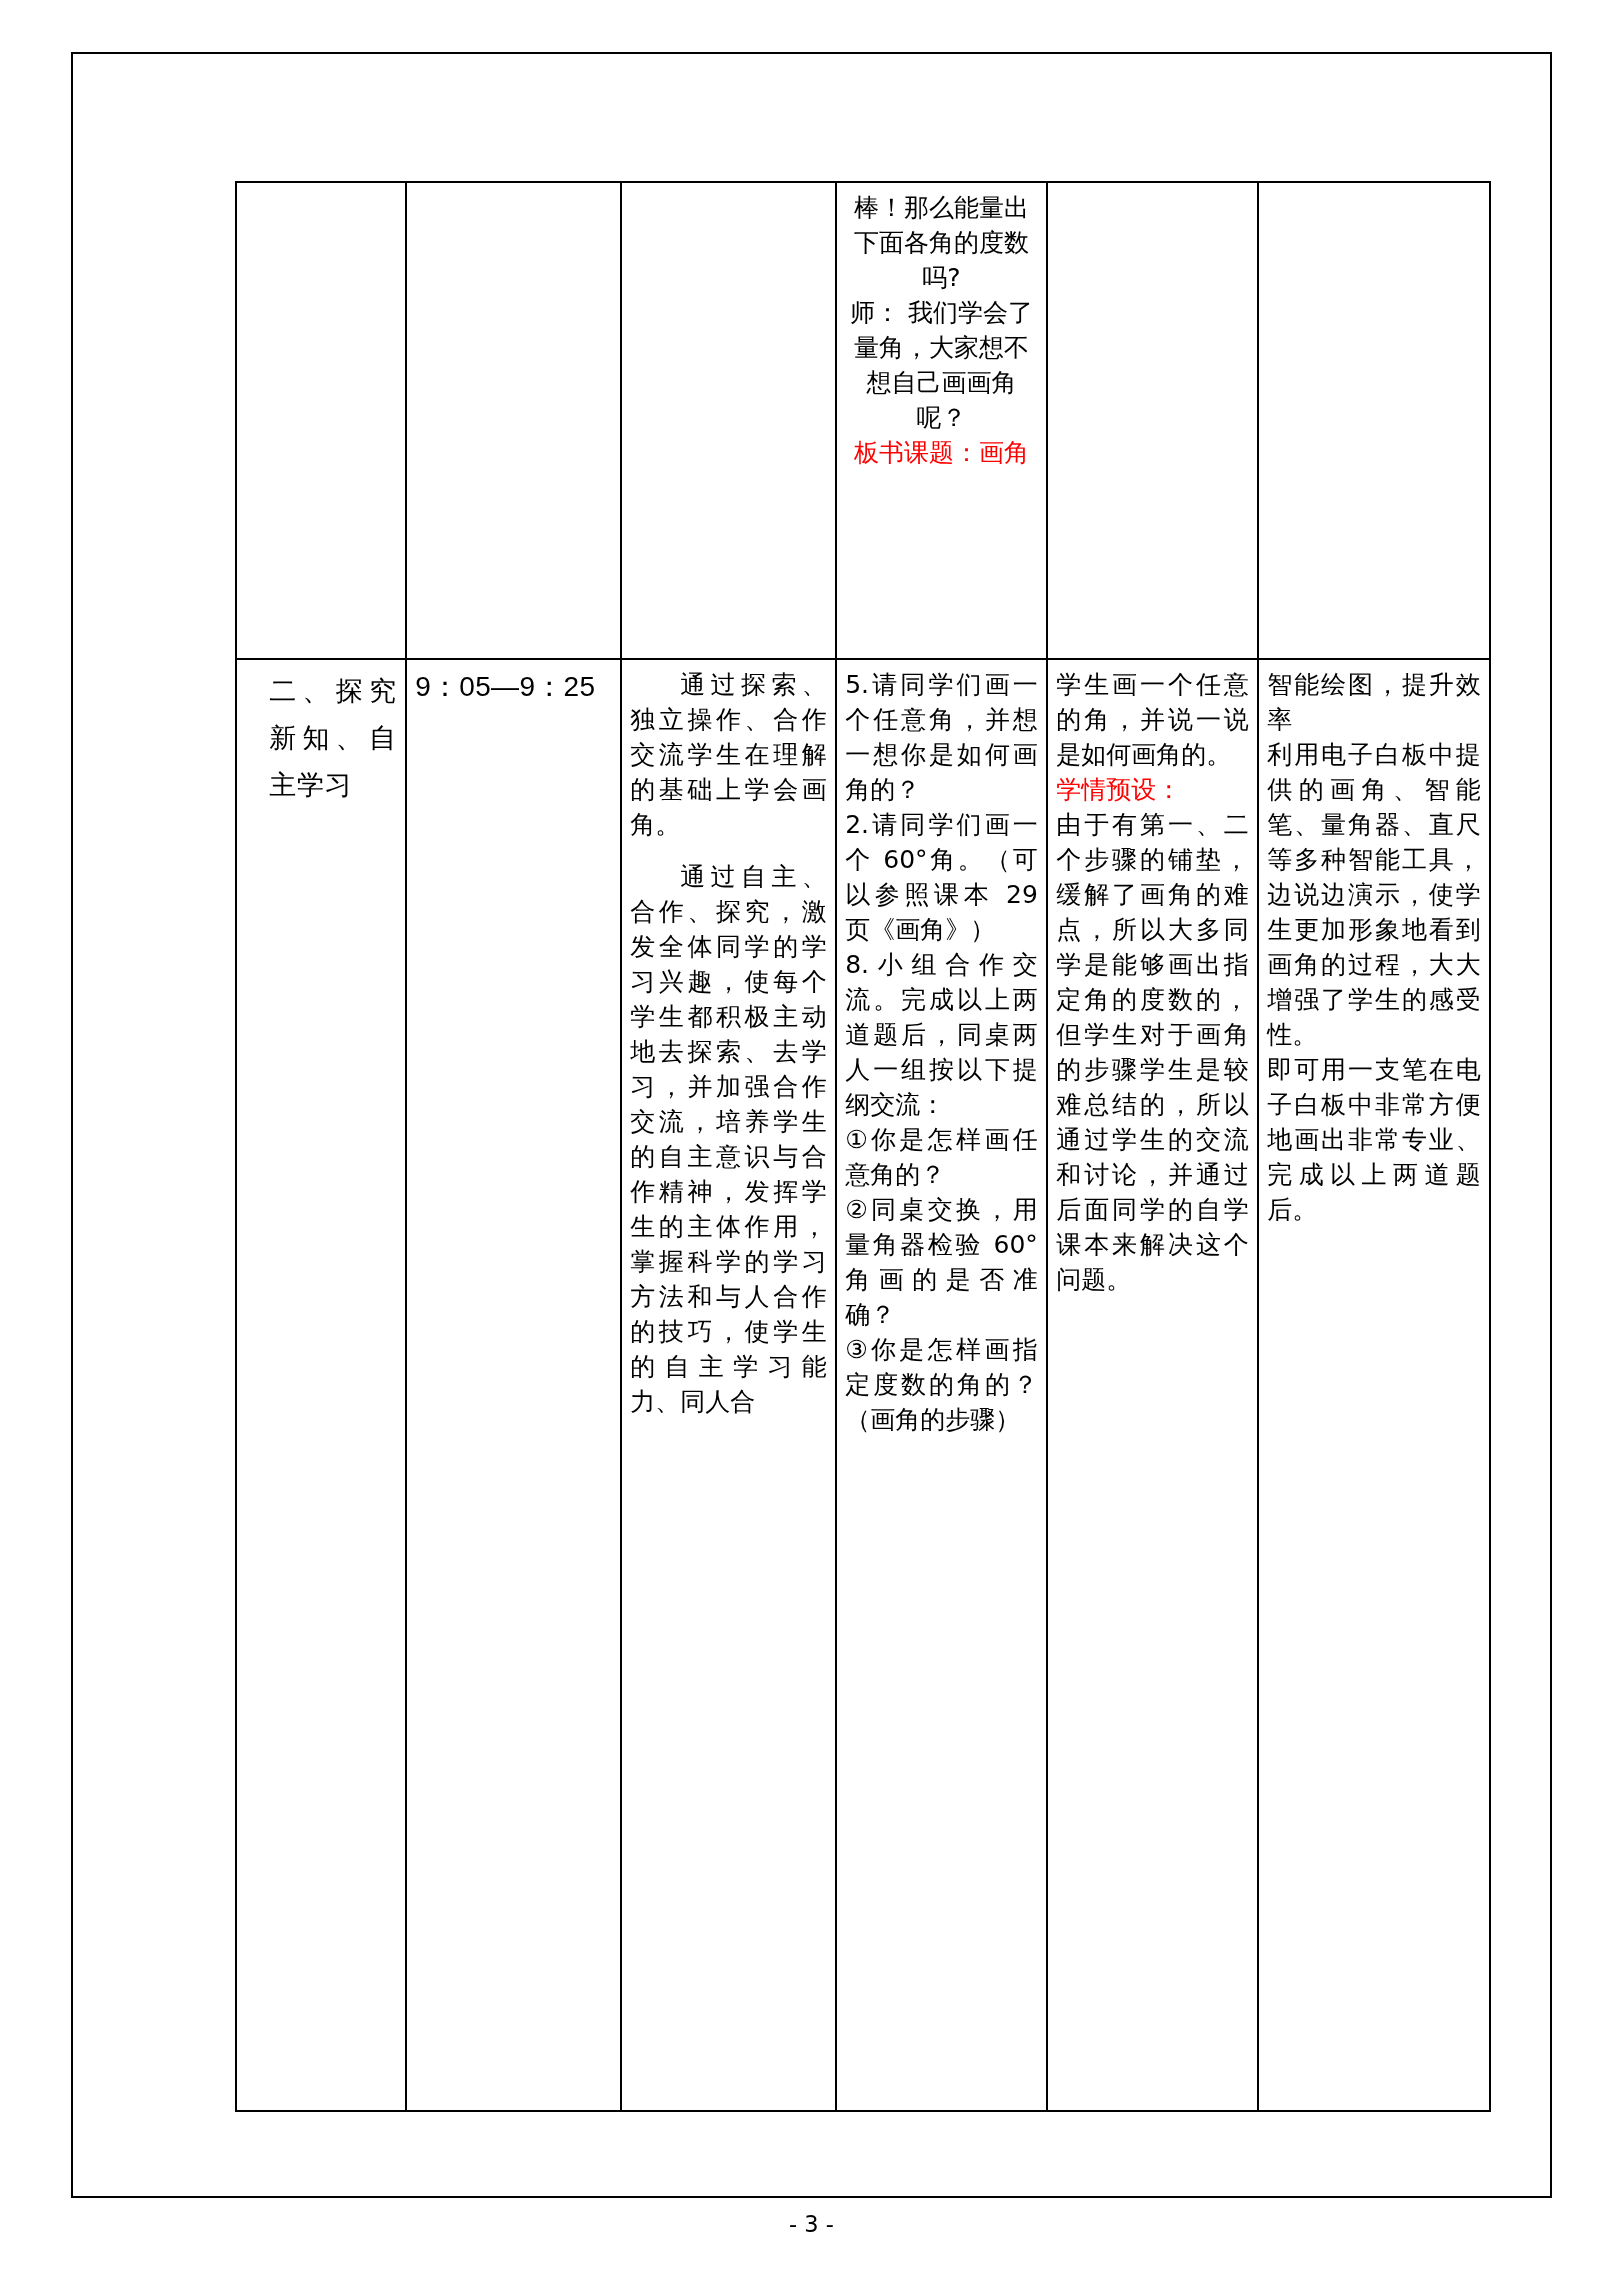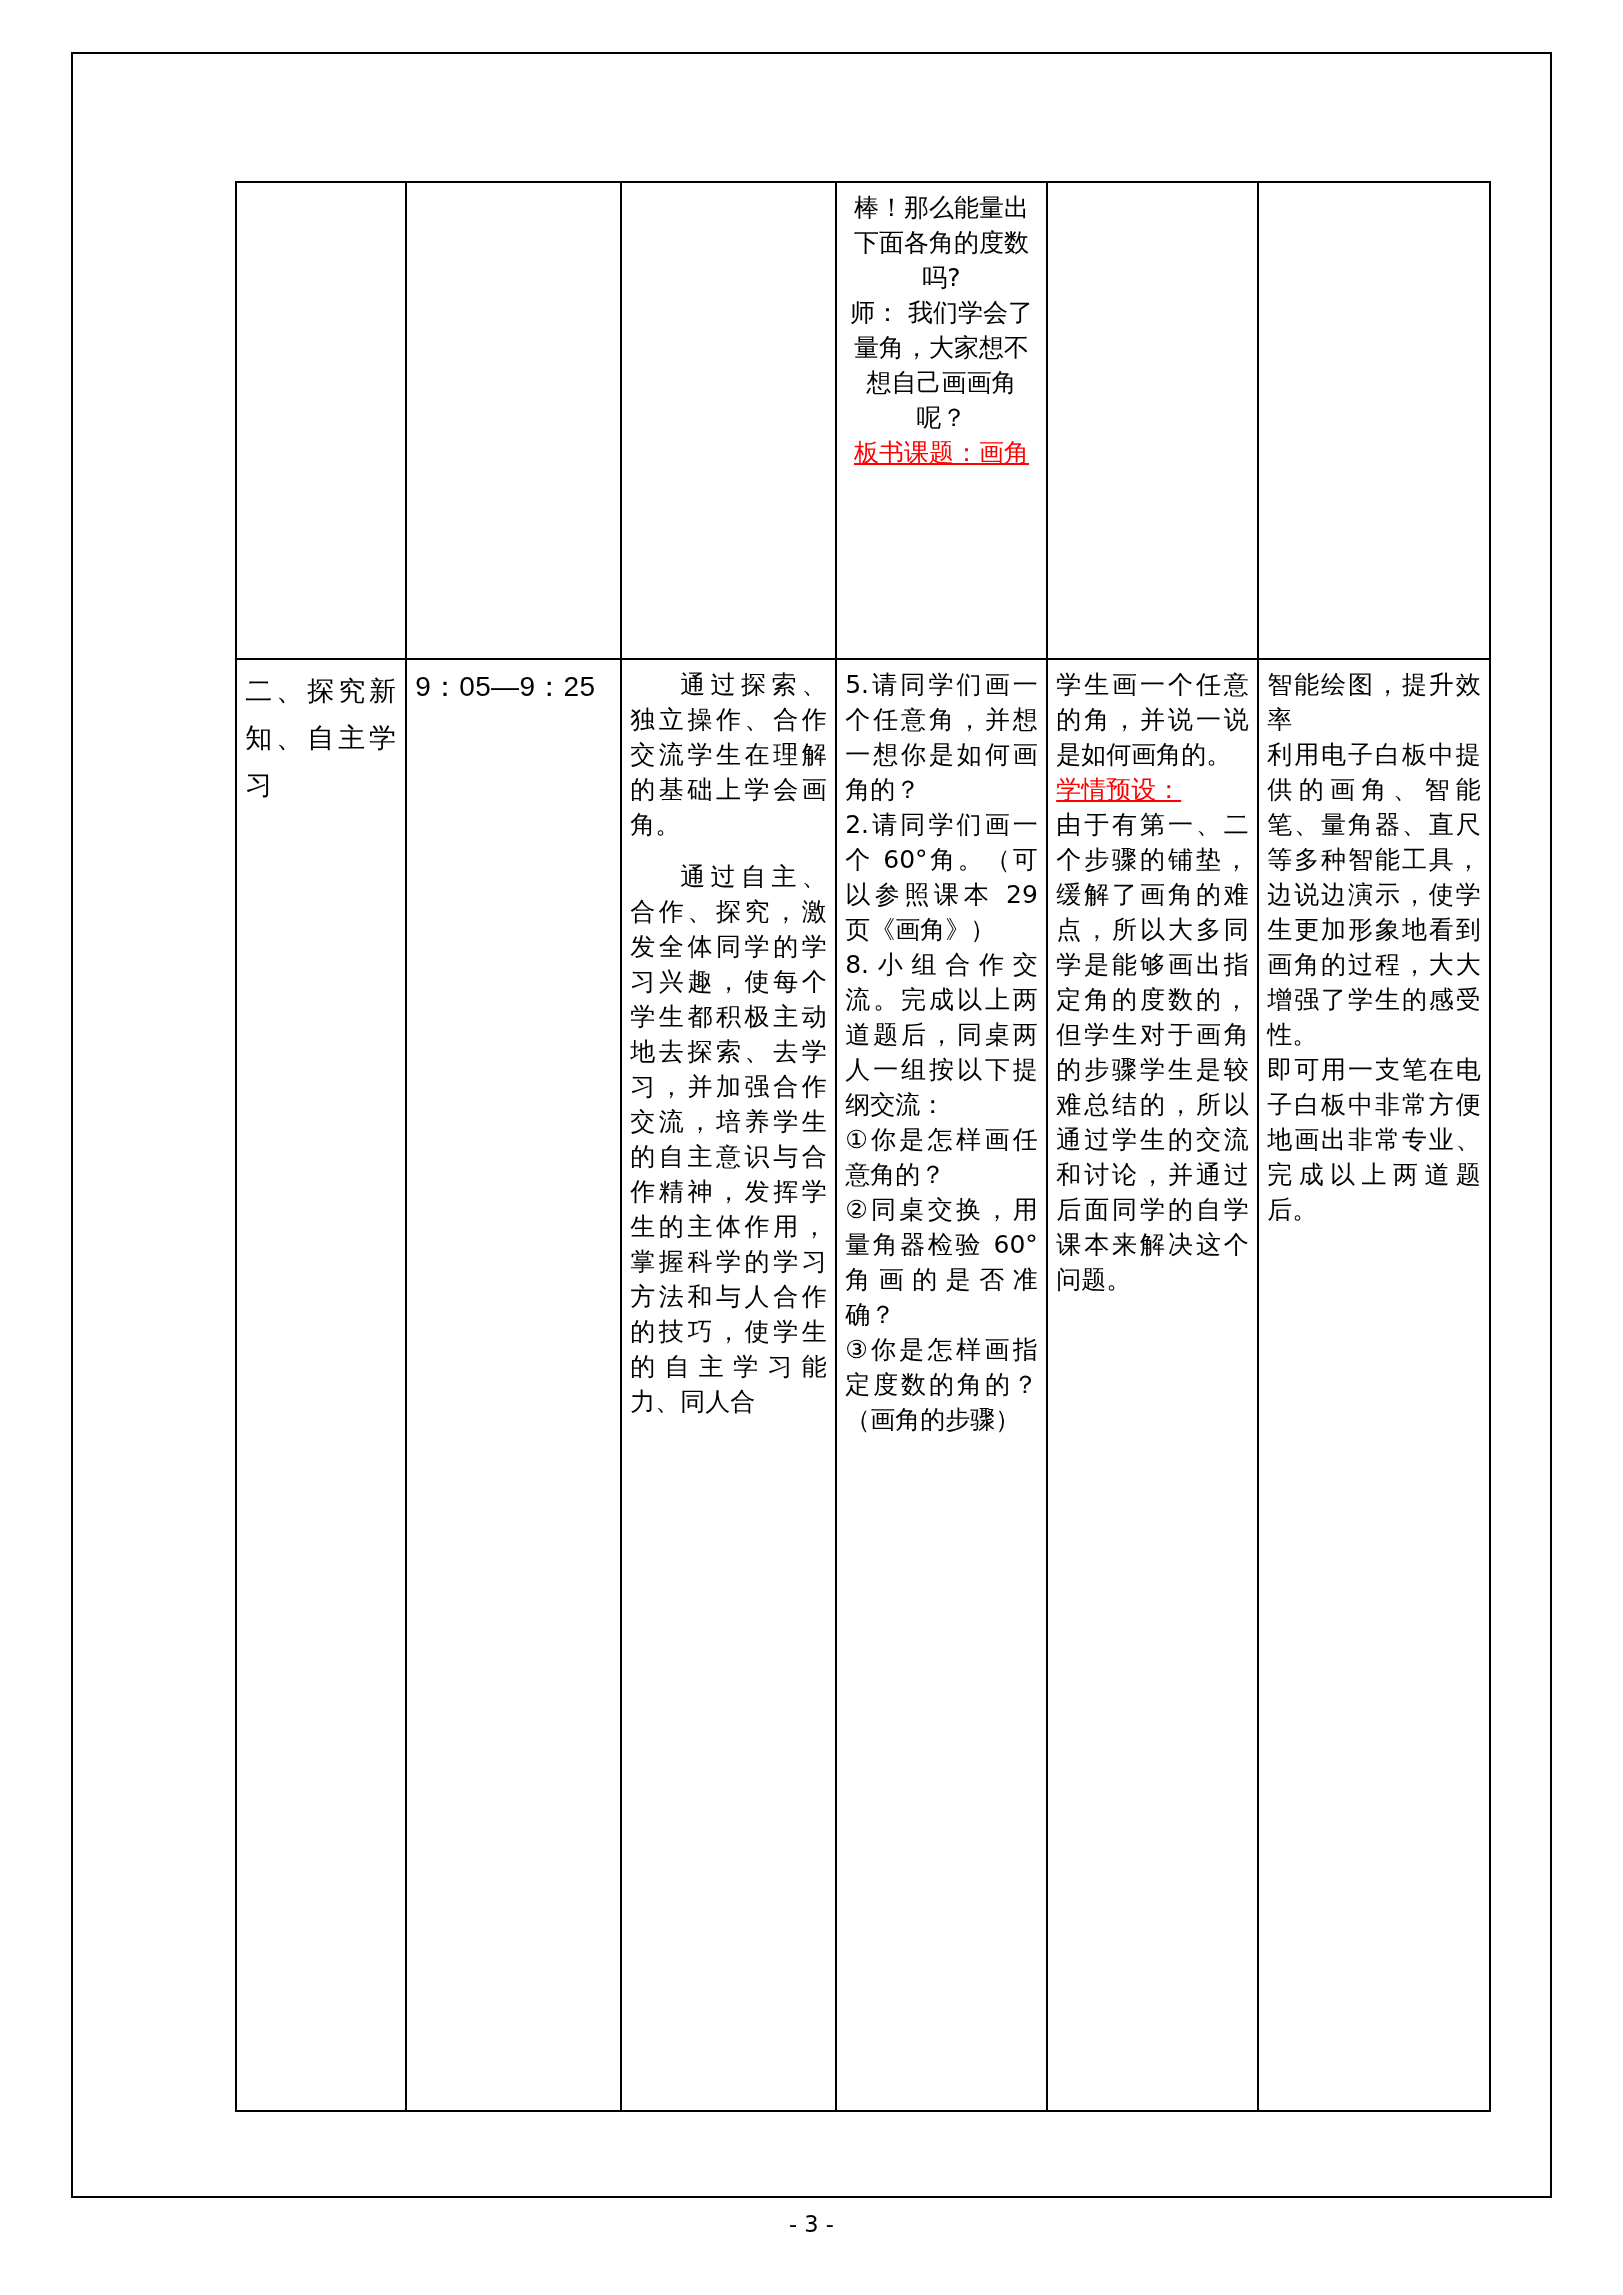--- a/index.html
+++ b/index.html
@@ -58,34 +58,35 @@
   .cn {
     font-family: "DejaVu Sans", "Liberation Sans", sans-serif;
     font-size: 25px;
     line-height: 1.40;
     color: #000;
     text-align: justify;
     text-justify: inter-ideograph;
   }
   .center { text-align: center; }
   .indent { text-indent: 2em; }
-  .red { color: #ff0000; text-decoration: underline; }
+  .red { color: #ff0000; }
   .mono-time {
     font-family: Liberation Sans, sans-serif;
     font-size: 28px;
     line-height: 1.4;
     letter-spacing: 0.3px;
   }
   .row1 td { height: 477px; }
   .row2 td { height: 1452px; }
 
   .sec-title {
     font-size: 27px;
     line-height: 1.75;
     letter-spacing: 0.7px;
+    margin-left: 24px;
   }
   .gap { height: 17.7px; }
 
   .footer {
     position: absolute;
     left: 0;
     top: 2211px;
     width: 1623px;
     text-align: center;
     font-family: "DejaVu Sans", "Liberation Sans", sans-serif;

